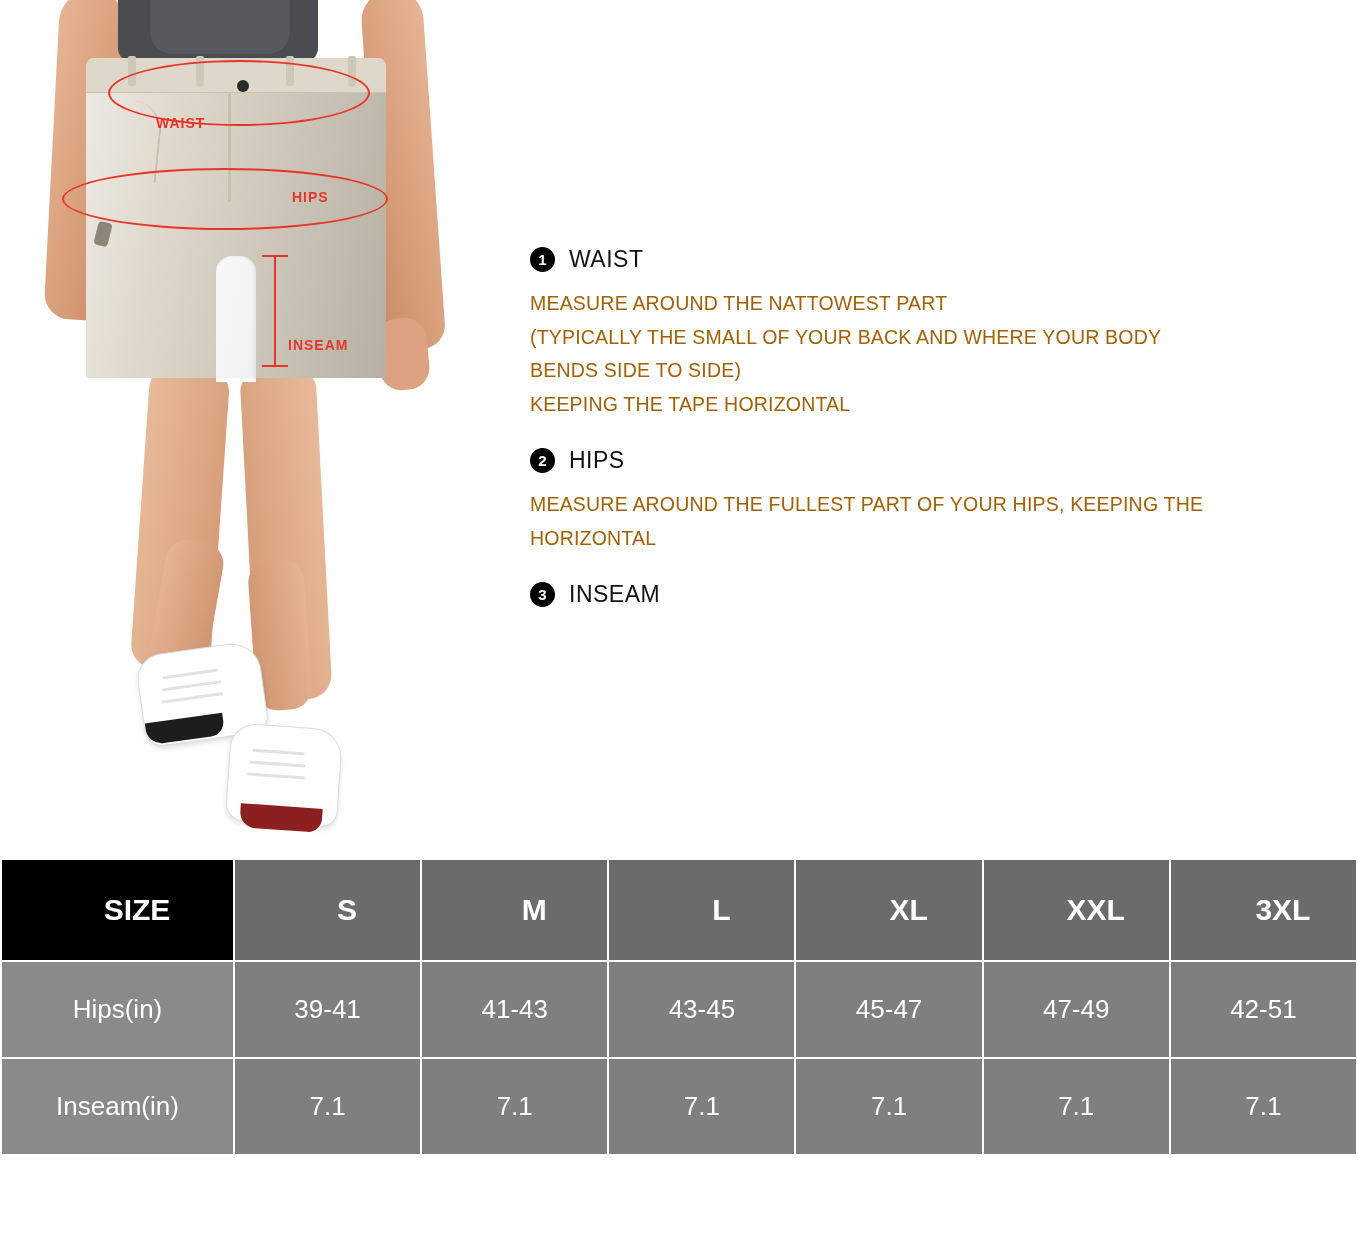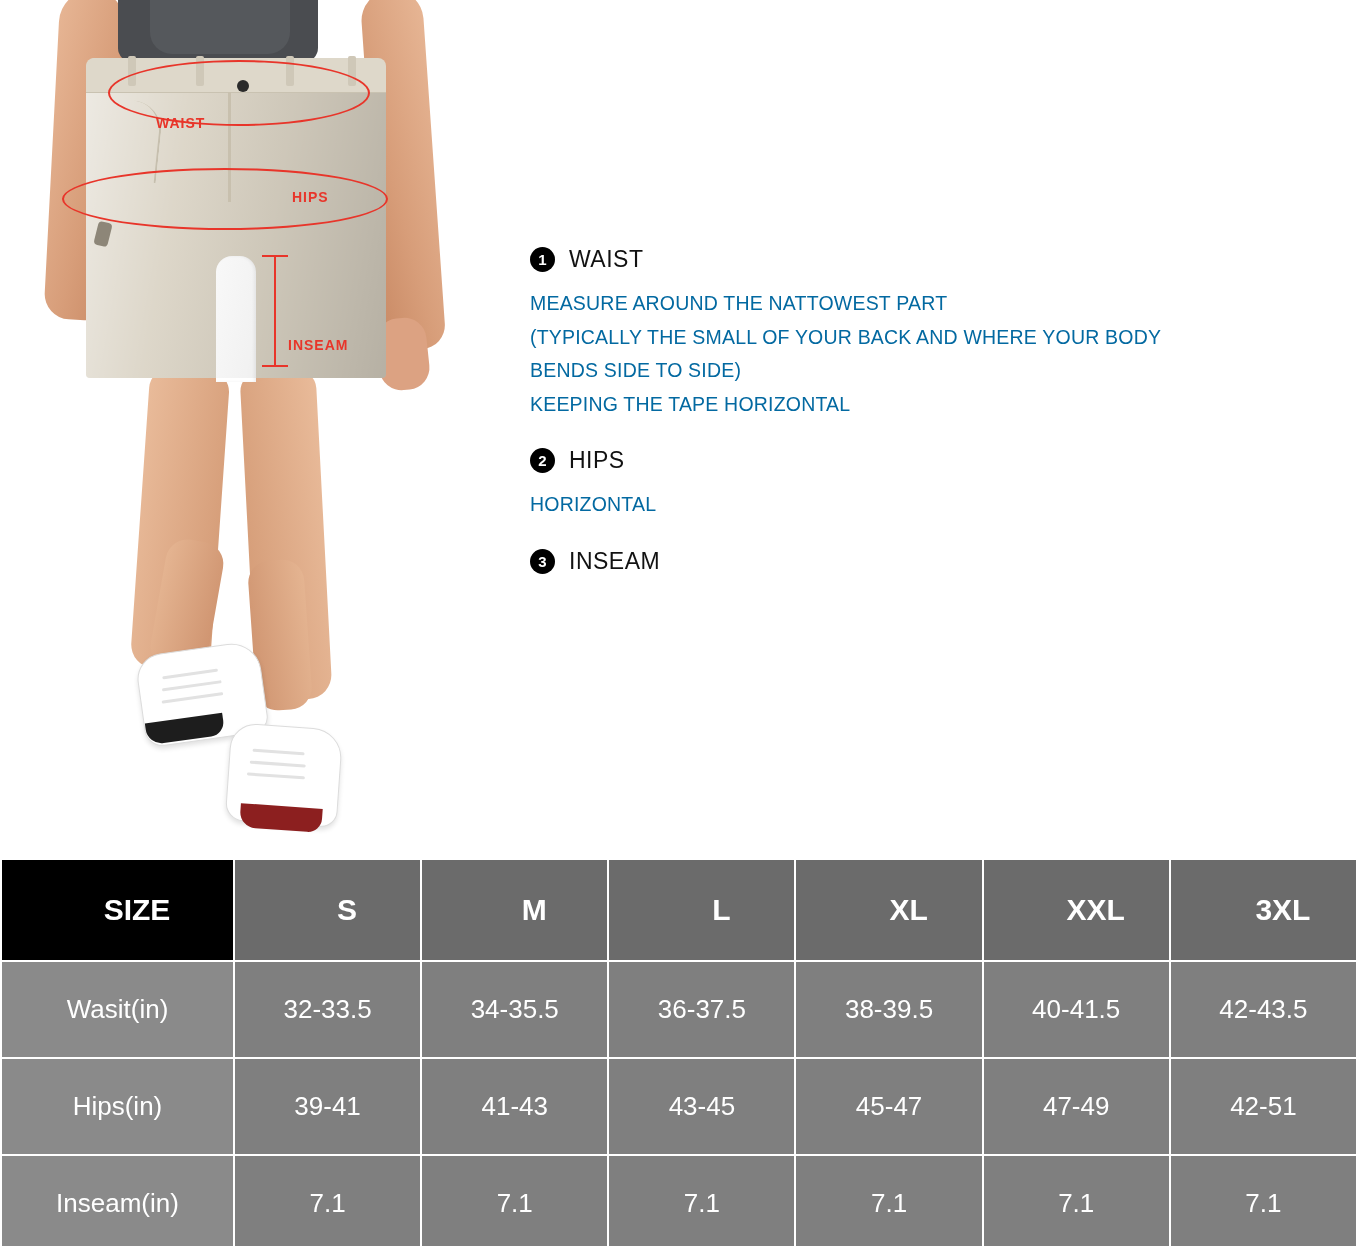--- a/index.html
+++ b/index.html
@@ -291,21 +291,21 @@
     justify-content: center;
     flex: 0 0 auto;
   }
   .instr-title {
     font-size: 23px;
     color: #121212;
     letter-spacing: .5px;
   }
   .instr-line {
     font-size: 19.5px;
-    color: #0369a1;
+    color: #a16207;
     line-height: 1.72;
     letter-spacing: .2px;
   }
 
   
   .size-table {
     position: absolute;
     left: 0;
     top: 858px;
     width: 1358px;
@@ -392,20 +392,21 @@
       <div class="instr-line">(TYPICALLY THE SMALL OF YOUR BACK AND WHERE YOUR BODY</div>
       <div class="instr-line">BENDS SIDE TO SIDE)</div>
       <div class="instr-line">KEEPING THE TAPE HORIZONTAL</div>
     </div>
 
     <div class="instr-block">
       <div class="instr-head">
         <div class="num-badge">2</div>
         <div class="instr-title">HIPS</div>
       </div>
+      <div class="instr-line">MEASURE AROUND THE FULLEST PART OF YOUR HIPS, KEEPING THE</div>
       <div class="instr-line">HORIZONTAL</div>
     </div>
 
     <div class="instr-block">
       <div class="instr-head">
         <div class="num-badge">3</div>
         <div class="instr-title">INSEAM</div>
       </div>
     </div>
 
@@ -417,29 +418,20 @@
       <tr>
     <td class="cell-hdr-dark col-head">SIZE</td>
     <td class="cell-hdr">S</td>
     <td class="cell-hdr">M</td>
     <td class="cell-hdr">L</td>
     <td class="cell-hdr">XL</td>
     <td class="cell-hdr">XXL</td>
     <td class="cell-hdr">3XL</td>
   </tr>
   <tr>
-    <td class="cell-label col-head">Wasit(in)</td>
-    <td class="cell-body">32-33.5</td>
-    <td class="cell-body">34-35.5</td>
-    <td class="cell-body">36-37.5</td>
-    <td class="cell-body">38-39.5</td>
-    <td class="cell-body">40-41.5</td>
-    <td class="cell-body">42-43.5</td>
-  </tr>
-  <tr>
     <td class="cell-label col-head">Hips(in)</td>
     <td class="cell-body">39-41</td>
     <td class="cell-body">41-43</td>
     <td class="cell-body">43-45</td>
     <td class="cell-body">45-47</td>
     <td class="cell-body">47-49</td>
     <td class="cell-body">42-51</td>
   </tr>
   <tr>
     <td class="cell-label col-head">Inseam(in)</td>

